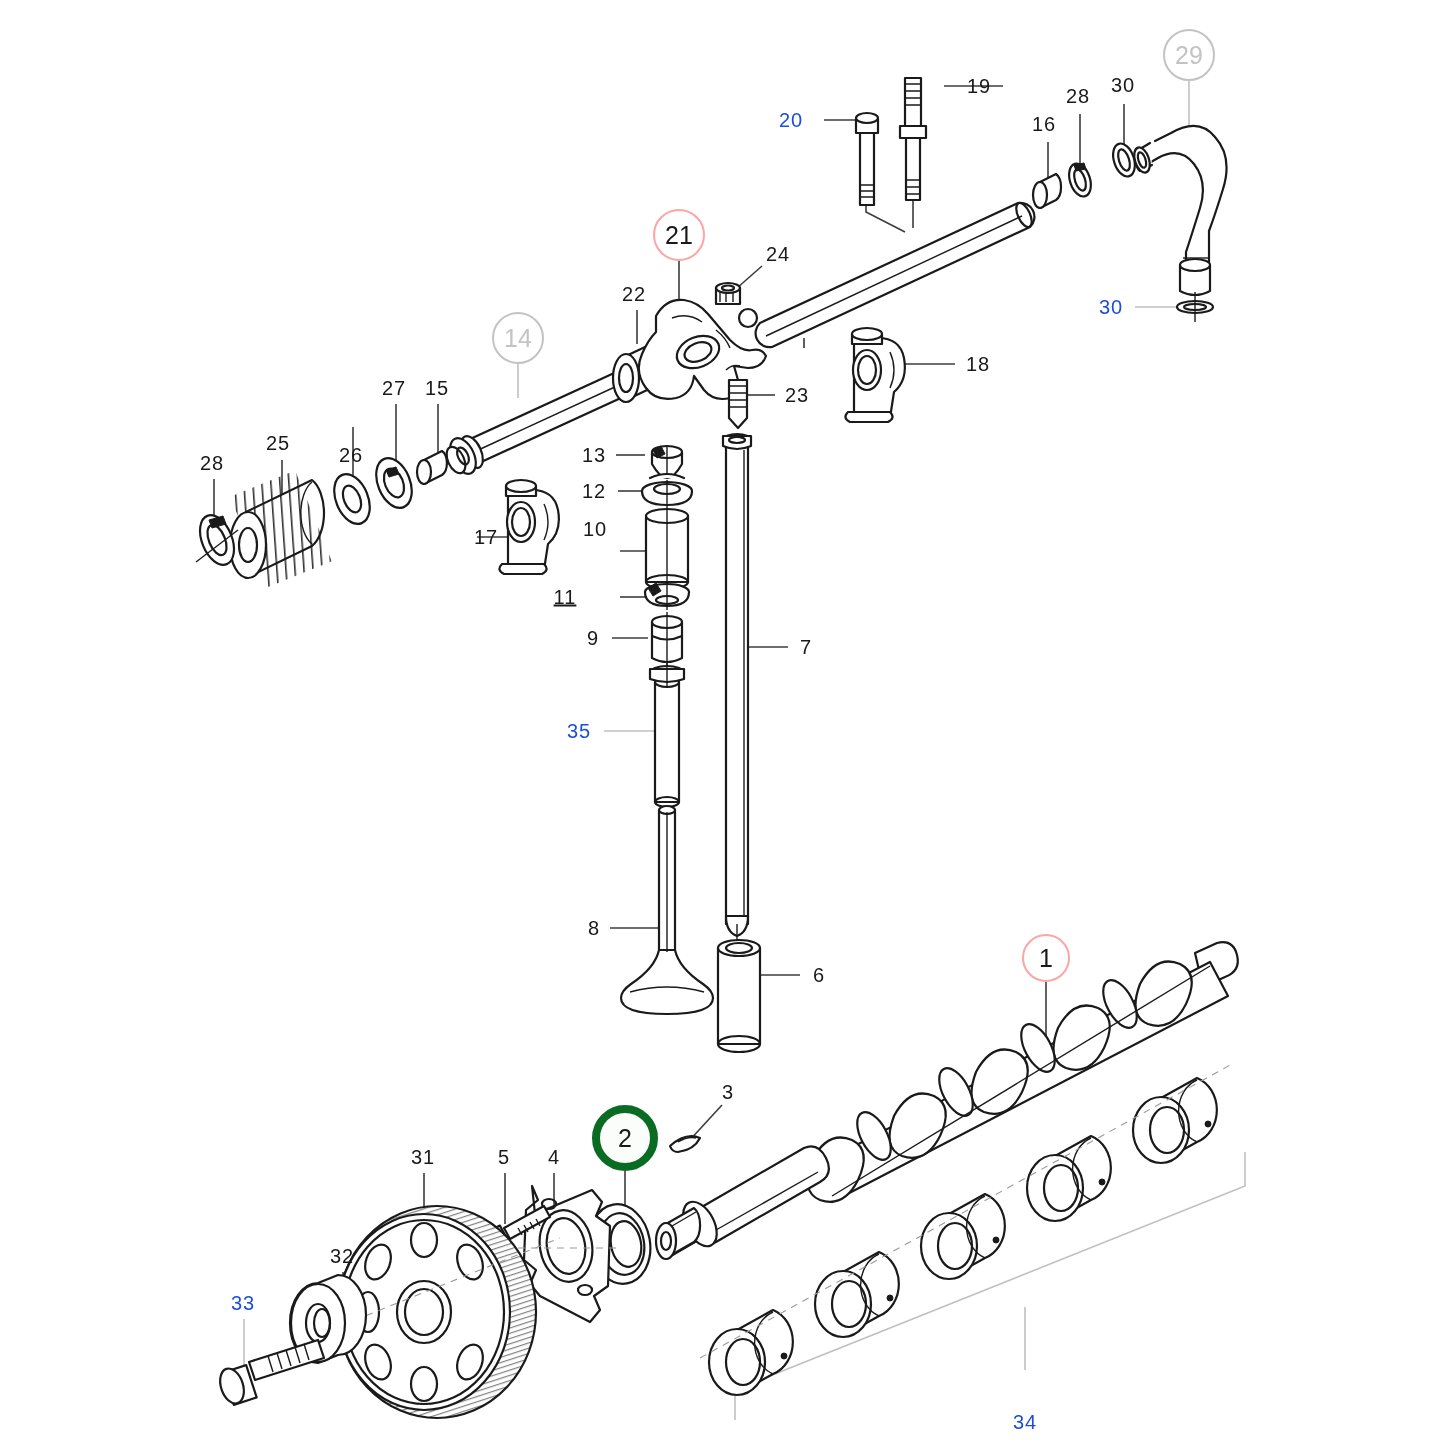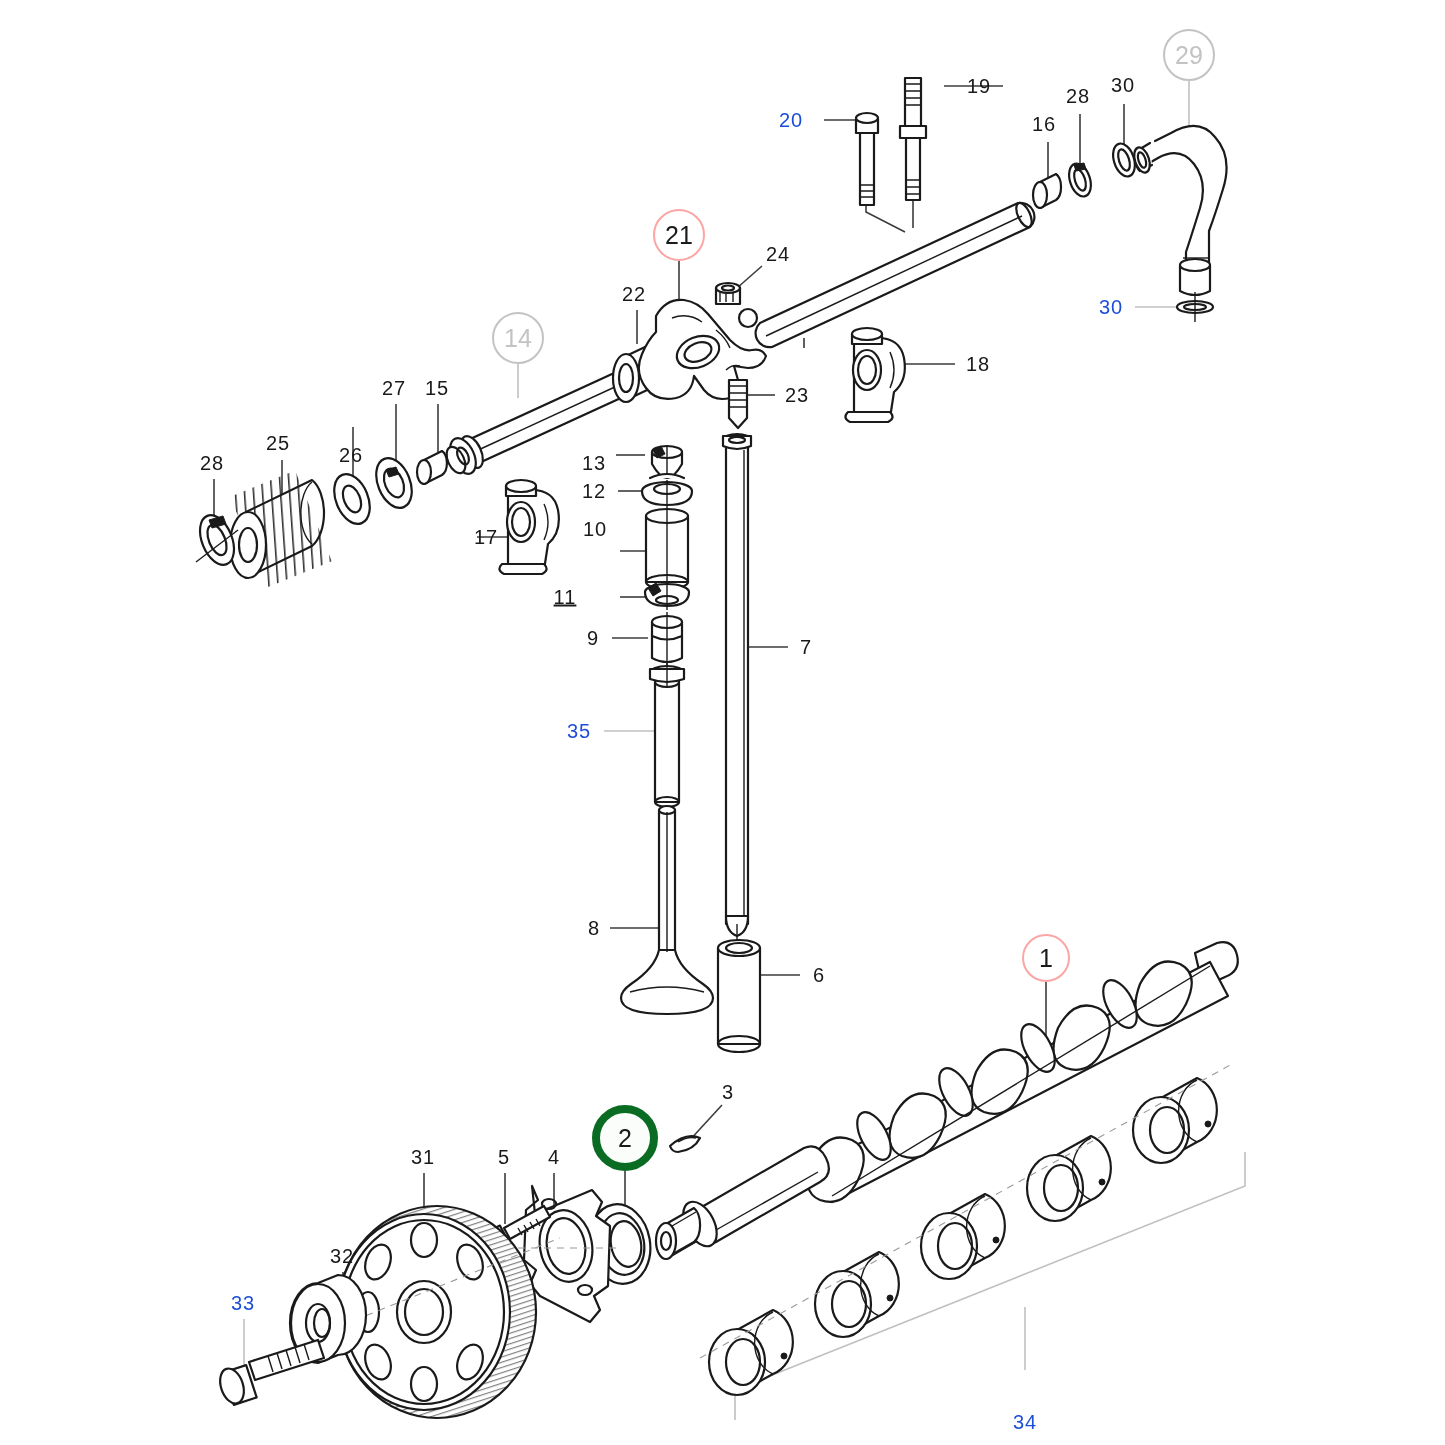--- a/index.html
+++ b/index.html
@@ -466,21 +466,21 @@
       <div class="lbl" style="left: 728px; top: 1092px;">3</div>
       <div class="lbl" style="left: 554px; top: 1157px;">4</div>
       <div class="lbl" style="left: 504px; top: 1157px;">5</div>
       <div class="lbl" style="left: 819px; top: 975px;">6</div>
       <div class="lbl" style="left: 806px; top: 647px;">7</div>
       <div class="lbl" style="left: 594px; top: 928px;">8</div>
       <div class="lbl" style="left: 593px; top: 638px;">9</div>
       <div class="lbl" style="left: 595px; top: 529px;">10</div>
       <div class="lbl" style="left: 565px; top: 597px; text-decoration: underline;">11</div>
       <div class="lbl" style="left: 594px; top: 491px;">12</div>
-      <div class="lbl" style="left: 594px; top: 455px; margin-top: 8px;">13</div>
+      <div class="lbl" style="left: 594px; top: 455px;">13</div>
       <div class="lbl" style="left: 437px; top: 388px;">15</div>
       <div class="lbl" style="left: 1044px; top: 124px;">16</div>
       <div class="lbl" style="left: 456px; top: 537px; margin-left: 30px;">17</div>
       <div class="lbl" style="left: 978px; top: 364px;">18</div>
       <div class="lbl" style="left: 979px; top: 86px;">19</div>
       <div class="lbl dim" style="left: 791px; top: 120px;">20</div>
       <div class="lbl" style="left: 634px; top: 294px;">22</div>
       <div class="lbl" style="left: 797px; top: 395px;">23</div>
       <div class="lbl" style="left: 778px; top: 254px;">24</div>
       <div class="lbl" style="left: 278px; top: 443px;">25</div>

